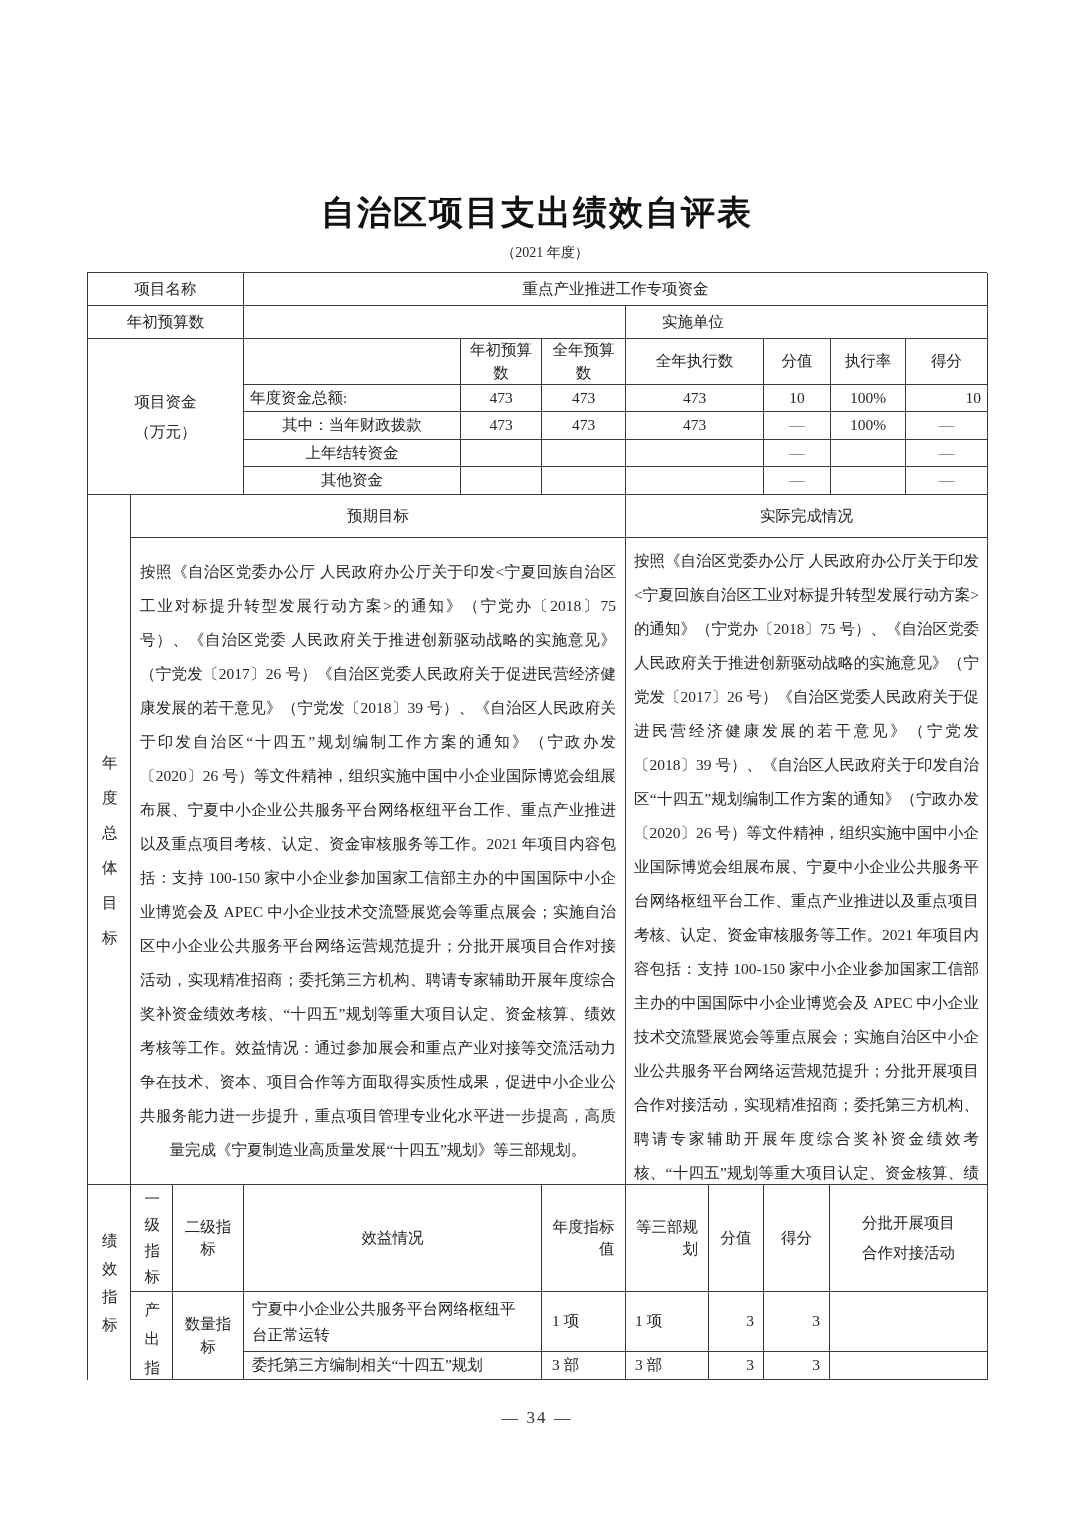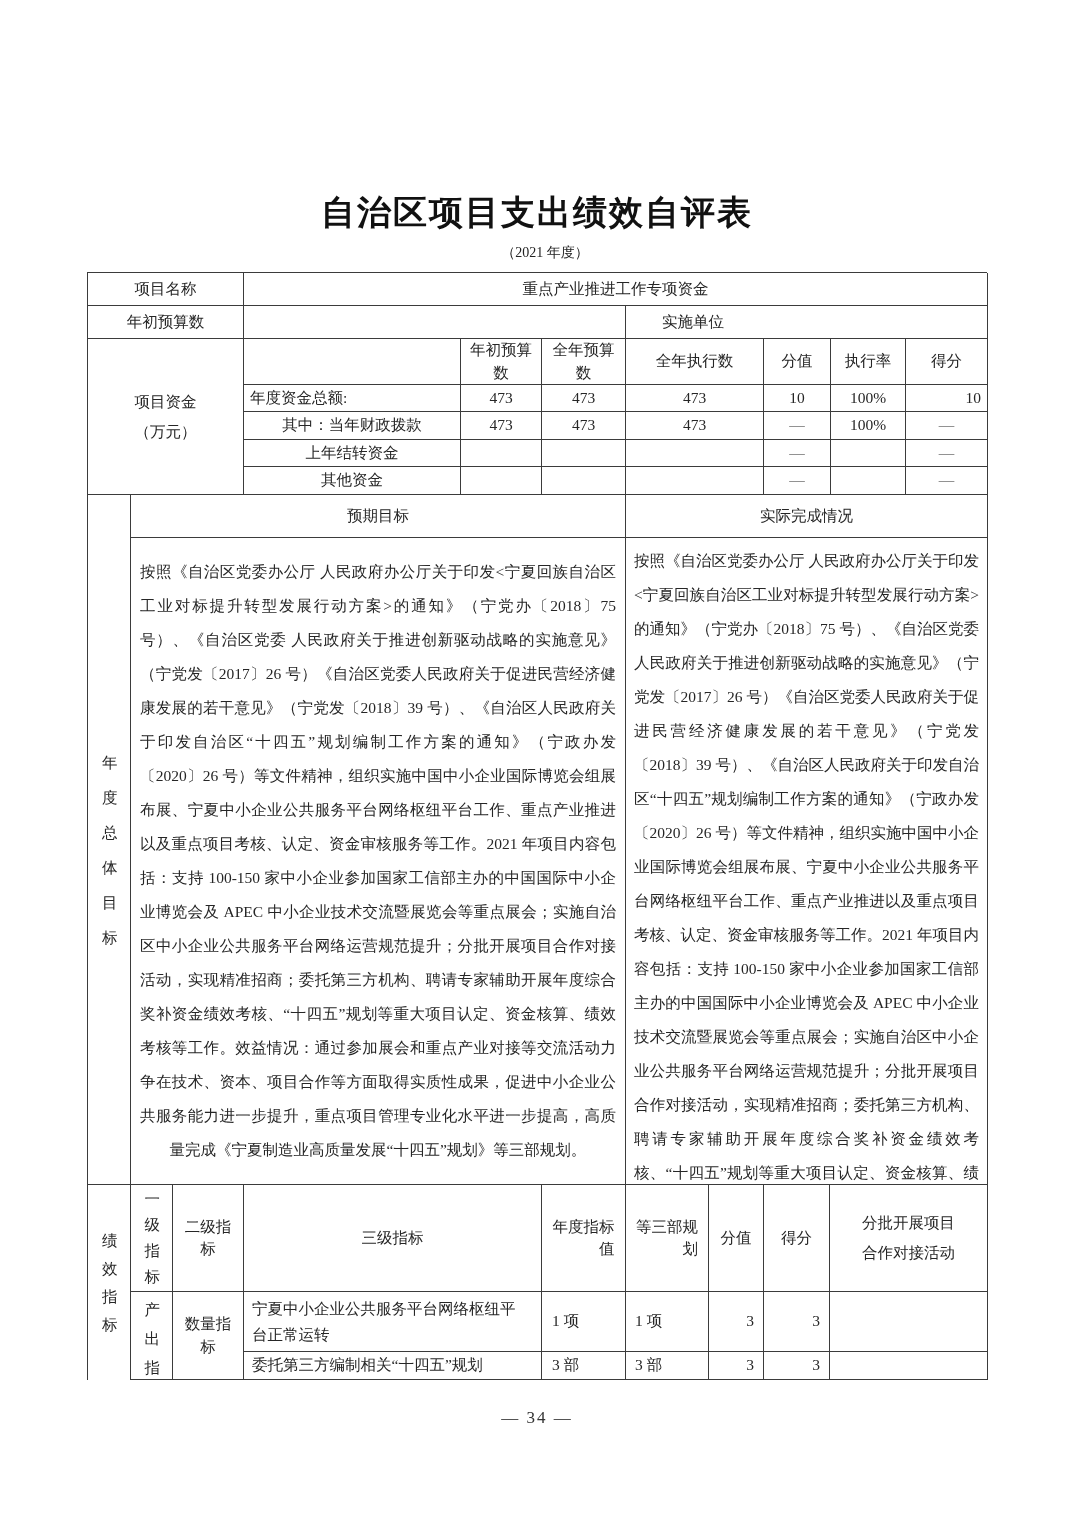--- a/index.html
+++ b/index.html
@@ -145,21 +145,21 @@
     <div class="r">
       <div class="c nobb" style="width:43px;height:195px">
         <div class="vl" style="line-height:28px">绩效指标</div>
       </div>
       <div class="col" style="width:857px">
         <div class="r">
           <div class="c" style="width:42px;height:107px">
             <div class="vl" style="line-height:26px">一级指标</div>
           </div>
           <div class="c" style="width:71px;height:107px;padding:0 9px">二级指标</div>
-          <div class="c" style="width:298px;height:107px">三级指标</div>
+          <div class="c" style="width:298px;height:107px">效益情况</div>
           <div class="c" style="width:84px;height:107px">
             <div class="hdr2">年度指标值</div>
           </div>
           <div class="c" style="width:83px;height:107px">
             <div class="hdr2">等三部规划</div>
           </div>
           <div class="c" style="width:55px;height:107px">分值</div>
           <div class="c" style="width:66px;height:107px">得分</div>
           <div class="c" style="width:158px;height:107px;padding:0 28px;line-height:30px">分批开展项目合作对接活动</div>
         </div>

